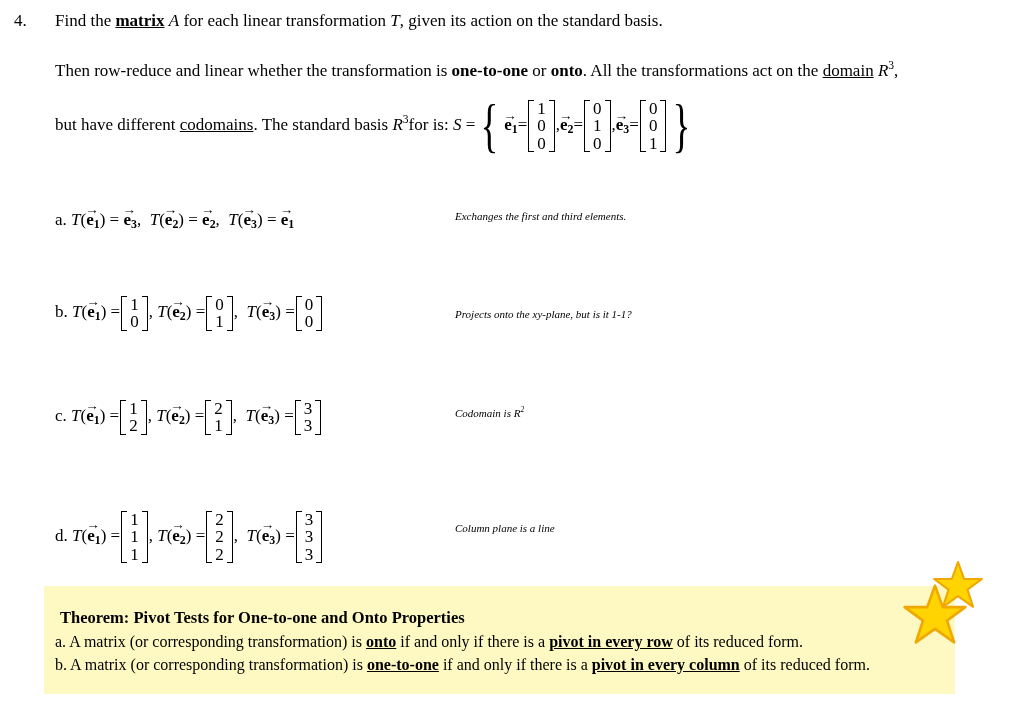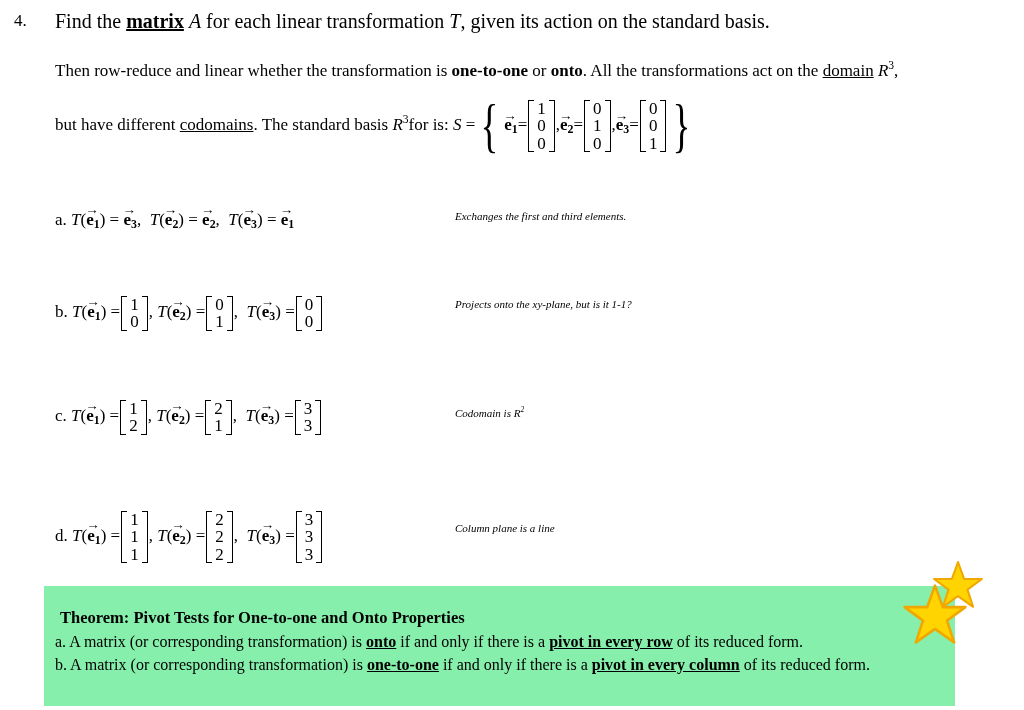--- a/index.html
+++ b/index.html
@@ -29,21 +29,21 @@
     left: 14px;
     top: 10px;
     font-size: 17px;
     line-height: 22px;
   }
   .intro {
     position: absolute;
     left: 55px;
     top: 10px;
     width: 960px;
-    font-size: 20px;
+    font-size: 17px;
     line-height: 22px;
   }
   .intro-line-2 {
     position: absolute;
     left: 55px;
     top: 60px;
     width: 970px;
     font-size: 17px;
     line-height: 22px;
     white-space: nowrap;
@@ -137,34 +137,34 @@
     position: absolute;
     left: 455px;
     font-size: 11px;
     font-style: italic;
     white-space: nowrap;
   }
 
   .item-a  { left: 55px; top: 210px; }
   .desc-a  { top: 210px; }
   .item-b  { left: 55px; top: 296px; }
-  .desc-b  { top: 298px; font-style: italic; }
+  .desc-b  { top: 308px; font-style: italic; }
   .item-c  { left: 55px; top: 400px; }
   .desc-c  { top: 407px; }
   .item-d  { left: 55px; top: 511px; }
   .desc-d  { top: 522px; }
 
   
   .theorem-box {
     position: absolute;
     left: 44px;
     top: 586px;
     width: 911px;
-    height: 120px;
-    background: #86efac;
+    height: 108px;
+    background: #fef9c3;
   }
   .theorem-title {
     position: absolute;
     left: 16px;
     top: 22px;
     font-size: 16.5px;
     font-weight: bold;
   }
   .theorem-line {
     position: absolute;

